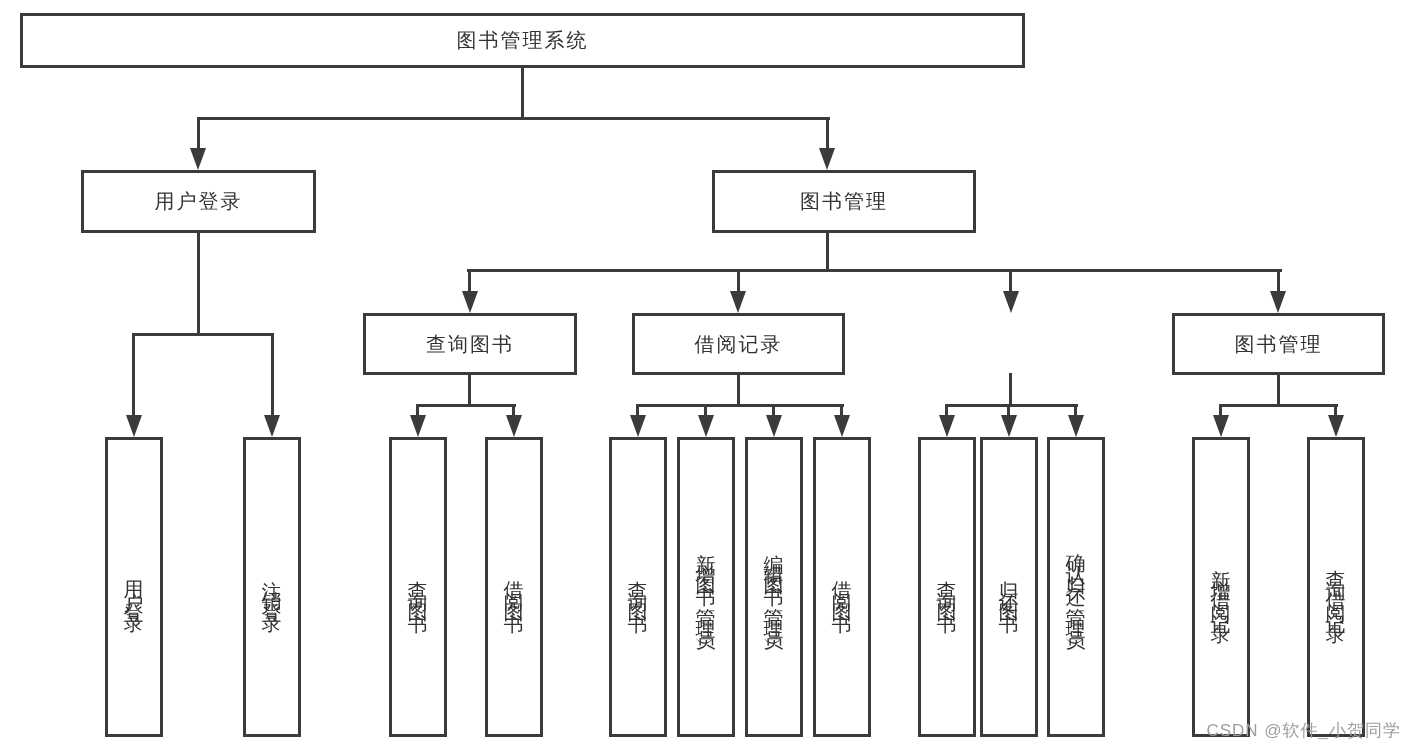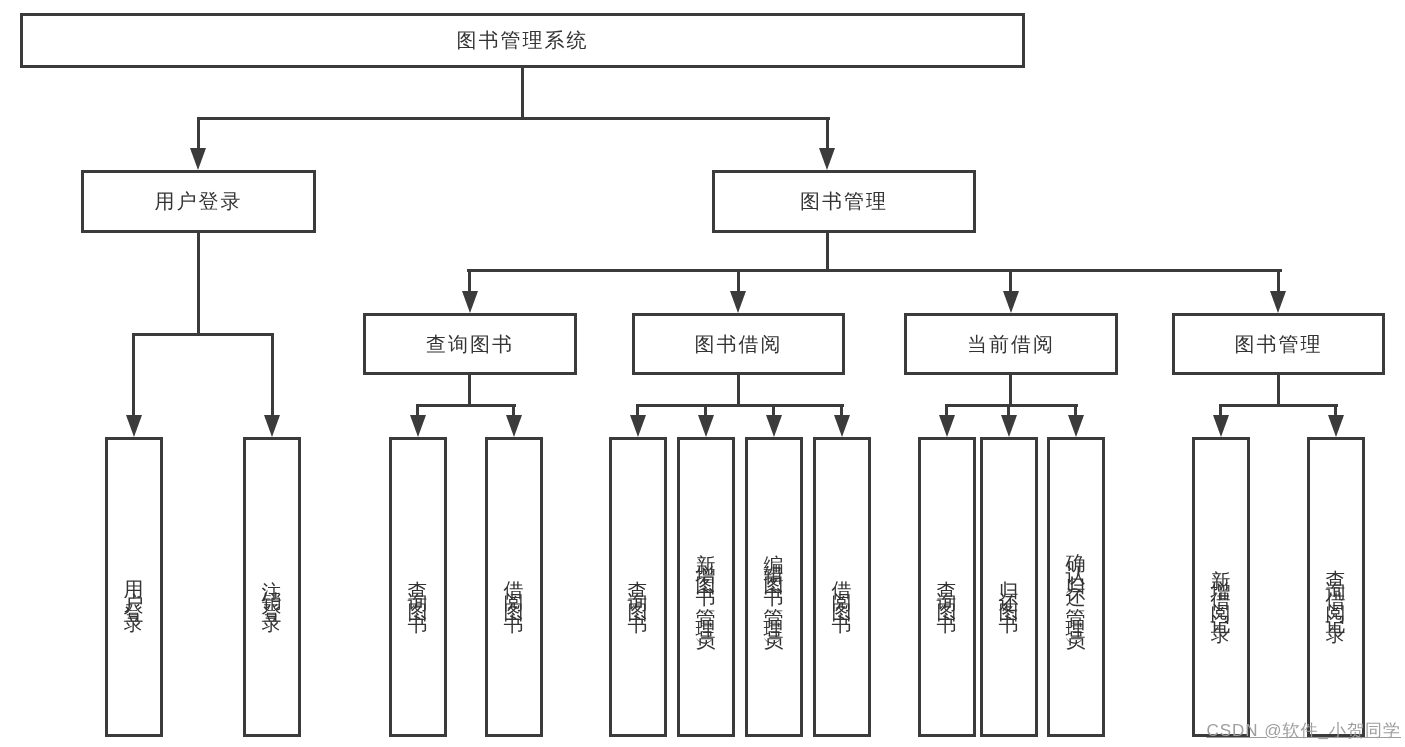--- a/index.html
+++ b/index.html
@@ -18,36 +18,35 @@
   }
   .hline{position:absolute;height:3px;background:#3b3b3b;}
   .vline{position:absolute;width:3px;background:#3b3b3b;}
   .arrow{
     position:absolute;width:0;height:0;
     border-left:8px solid transparent;border-right:8px solid transparent;
     border-top:22px solid #3b3b3b;
   }
   .watermark{
     position:absolute;right:4px;bottom:5px;z-index:5;
-    font-size:17px;color:#9e9e9e;letter-spacing:1px;text-decoration:underline;
+    font-size:17px;color:#9e9e9e;letter-spacing:1px;
   }
 </style>
 </head>
 <body>
 
 <div id="canvas">
 
   <div class="box" style="left:20px;top:13px;width:1005px;height:55px">图书管理系统</div>
 
   <div class="box" style="left:81px;top:170px;width:235px;height:63px">用户登录</div>
   <div class="box" style="left:712px;top:170px;width:264px;height:63px">图书管理</div>
 
   <div class="box" style="left:363px;top:313px;width:214px;height:62px">查询图书</div>
-  <div class="box" style="left:632px;top:313px;width:213px;height:62px">图书借阅</div>
-  <div class="box" style="left:904px;top:313px;width:214px;height:62px">当前借阅</div>
+  <div class="box" style="left:632px;top:313px;width:213px;height:62px">借阅记录</div>
   <div class="box" style="left:1172px;top:313px;width:213px;height:62px">图书管理</div>
 
   <div class="box vbox" style="left:105px;top:437px;width:58px;height:300px">用户登录</div>
   <div class="box vbox" style="left:243px;top:437px;width:58px;height:300px">注销登录</div>
 
   <div class="box vbox" style="left:389px;top:437px;width:58px;height:300px">查询图书</div>
   <div class="box vbox" style="left:485px;top:437px;width:58px;height:300px">借阅图书</div>
 
   <div class="box vbox" style="left:609px;top:437px;width:58px;height:300px">查询图书</div>
   <div class="box vbox" style="left:677px;top:437px;width:58px;height:300px">新增图书（管理员）</div>

